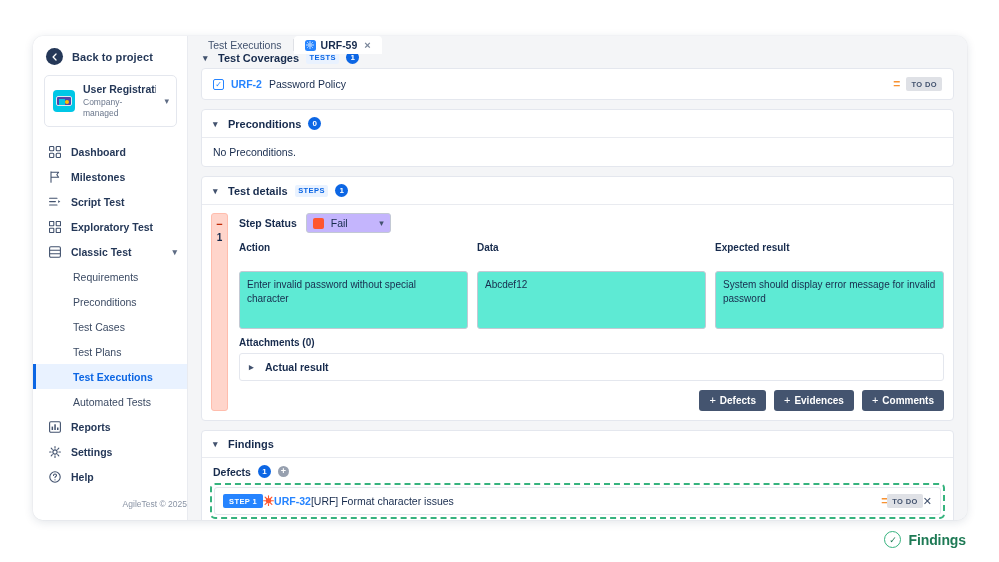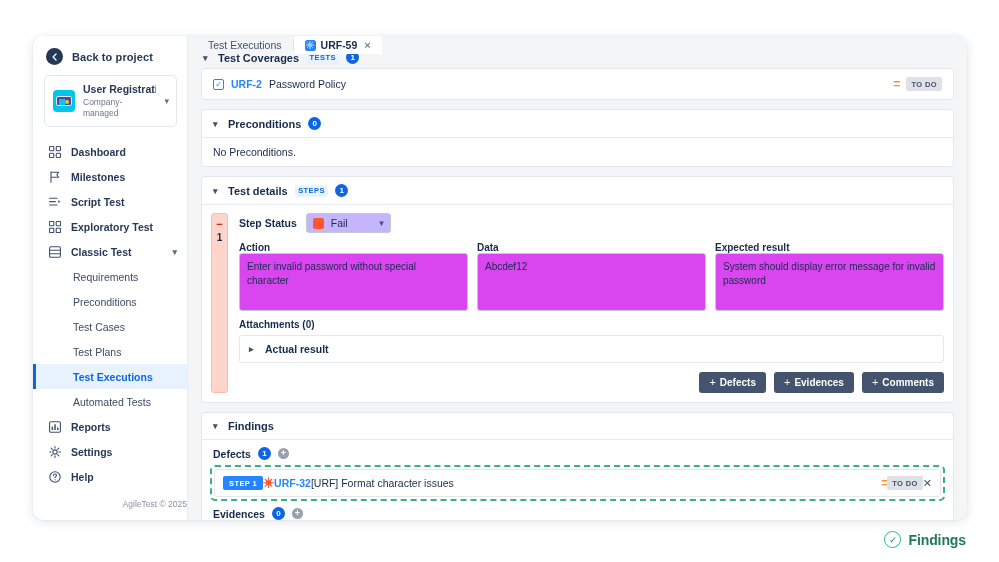--- a/index.html
+++ b/index.html
@@ -172,23 +172,23 @@
   .status-lbl { font-size: 10.5px; color: #172b4d; font-weight: 600; }
   .select {
     display: flex; align-items: center; gap: 7px;
     border: 1px solid #c3c9d4; border-radius: 3px; padding: 3px 6px;
     min-width: 85px; font-size: 10.5px; color: #172b4d; background:#c4b5fd;
   }
   .sw { width: 11px; height: 11px; border-radius: 2px; background: #ff5630; flex:0 0 11px;}
   .select .caret { margin-left: auto; color: #42526e; font-size: 9px; }
   .cols { display: flex; gap: 9px; }
   .col { flex: 1 1 0; min-width: 0; }
-  .col-hd { font-size: 10px; font-weight: 700; color: #172b4d; margin-bottom: 0; }
+  .col-hd { font-size: 10px; font-weight: 700; color: #172b4d; margin-bottom: 18px; }
   .col-box {
-    border: 1px solid #c3c9d4; border-radius: 3px; background: #d946ef;
+    border: 1px solid #c3c9d4; border-radius: 3px; background: #5eead4;
     height: 58px; padding: 6px 7px; font-size: 10px; color: #172b4d;
     line-height: 1.42; overflow: hidden;
   }
   .attach-lbl { font-size: 10px; font-weight: 700; color: #172b4d; margin: 8px 0 5px 0; }
   .actual-box {
     border: 1px solid #e4e7ee; border-radius: 3px; background: #fff;
     padding: 7px 9px; display: flex; align-items: center; gap: 8px;
     font-size: 10.5px; font-weight: 700; color: #172b4d;
   }
   .actual-box .chev { color:#42526e; font-size:9px;}

